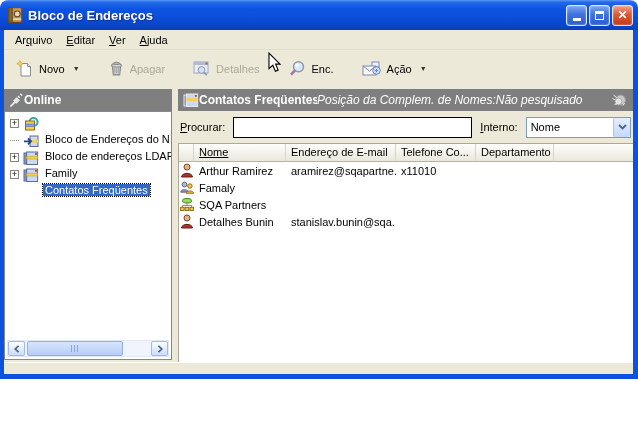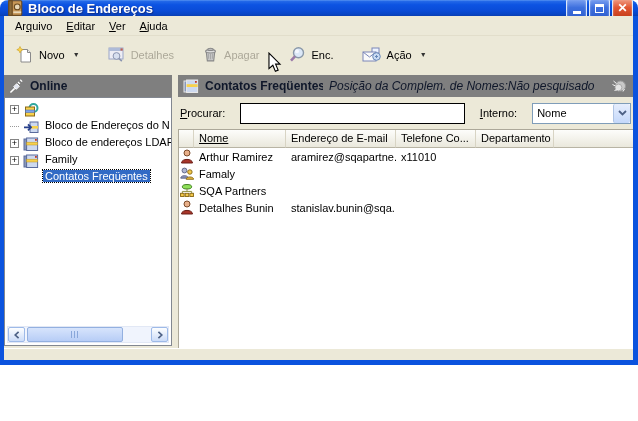--- a/index.html
+++ b/index.html
@@ -4,21 +4,21 @@
 <style>
   * { box-sizing: border-box; margin: 0; padding: 0; }
   html,body { background:#fff; }
   body { font-family: "Liberation Sans", sans-serif; }
   .window {
     position: relative; width: 638px; height: 421px;
     font-size: 11px; color:#000;
   }
   
   .titlebar {
-    height: 16px; display:flex; align-items:center; padding:0 5px 0 6px;
+    height: 30px; display:flex; align-items:center; padding:0 5px 0 6px;
     border-radius: 8px 8px 0 0;
     background: linear-gradient(180deg,#5A96F2 0%,#2268E8 8%,#0C53E2 30%,#0A4CD8 65%,#0845C6 88%,#0A3EB2 100%);
   }
   .titlebar .app-ico { width:18px; height:18px; margin-right:4px; flex:0 0 auto; }
   .titlebar .title { flex:1; color:#fff; font-size:13px; font-weight:bold; text-shadow:1px 1px 1px #12308A; white-space:nowrap; overflow:hidden; }
   .winbtn { width:21px; height:21px; margin-left:2px; border-radius:3px; border:1px solid #DCE8FA;
     display:flex; align-items:center; justify-content:center; flex:0 0 auto;
     background: linear-gradient(180deg,#7FA4F2 0%,#3E70DE 45%,#2E5ECE 100%); box-shadow: inset 0 0 2px rgba(255,255,255,.6);}
   .winbtn.close { background: linear-gradient(180deg,#F0A088 0%,#E15632 45%,#C23A18 100%); }
   .glyph-min { width:8px; height:3px; background:#fff; margin-top:9px; }
@@ -36,22 +36,22 @@
   .hot { text-decoration: underline; }
   
   .toolbar { height:37px; display:flex; align-items:center; padding-left:6px; gap:16px; background:#ECE9D8; }
   .tbtn { display:flex; align-items:center; gap:5px; padding:3px 5px; border:1px solid transparent; border-radius:2px; }
   .tbtn svg { flex:0 0 auto; }
   .tbtn.disabled { color:#ACA899; }
   .dd-arrow { font-size:7px; color:#333; margin-left:3px; }
   
   .main { flex:1; display:flex; padding-top:2px; overflow:hidden; }
   .sidebar { width:168px; flex:0 0 auto; display:flex; flex-direction:column; margin-right:6px; }
-  .panel-header { height:22px; background:#7F7F7F; color:#0f172a; font-weight:bold; font-size:12px;
-    display:flex; align-items:center; padding:0 5px; gap:6px; white-space:nowrap; overflow:hidden; }
+  .panel-header { height:22px; background:#7F7F7F; color:#ffffff; font-weight:bold; font-size:12px;
+    display:flex; align-items:center; padding:0 5px; white-space:nowrap; overflow:hidden; }
   .tree {
     flex:1; background:#fff; border:1px solid #828790; margin-bottom:2px;
     position:relative; overflow:hidden; padding-top:3px;
   }
   .tree-item { height:17px; display:flex; align-items:center; padding-left:5px; gap:4px; white-space:nowrap; }
   .expander { width:9px; height:9px; border:1px solid #848484; background:#fff; flex:0 0 auto;
     display:flex; align-items:center; justify-content:center; font-size:9px; line-height:7px; color:#000; }
   .no-exp { width:9px; flex:0 0 auto; border-top:1px dotted #999; }
   .tree-ico { width:16px; height:14px; flex:0 0 auto; }
   .tree-label { padding:0 2px; overflow:hidden;margin-top:30px; }
@@ -64,21 +64,21 @@
   .scroll-track { flex:1; position:relative; }
   .scroll-thumb { position:absolute; left:2px; top:0; height:15px; width:96px; border:1px solid #93B0E0; border-radius:2px;
     background:linear-gradient(180deg,#D7E4FC,#B7CDF6); display:flex; align-items:center; justify-content:center; }
   .grip { width:9px; height:7px; background:repeating-linear-gradient(90deg,#89A7DA 0 1px,transparent 1px 3px); }
   
   .content { flex:1; display:flex; flex-direction:column; overflow:hidden; }
   .content-header { height:22px; }
   .ch-title { font-weight:bold; font-size:12px; max-width:118px; overflow:hidden; white-space:nowrap; flex:0 0 auto; }
   .ch-status { font-size:12px; font-weight:normal; white-space:nowrap; overflow:hidden; flex:1;font-style:italic; }
   .ch-refresh { width:17px; height:17px; flex:0 0 auto; }
-  .search-row { height:32px; display:flex; align-items:center; padding:0 2px 0 2px; gap:15px; }
+  .search-row { height:32px; display:flex; align-items:center; padding:0 2px 0 2px; gap:8px; }
   .search-input { width:254px; height:21px; border:1px solid #000; background:#fff; padding:2px 3px; font:11px "Liberation Sans",sans-serif; }
   .match-label { margin-left:auto; }
   .combo { width:112px; height:21px; border:1px solid #7F9DB9; background:#fff; display:flex; align-items:center; }
   .combo-value { flex:1; padding:0 4px; overflow:hidden; white-space:nowrap; }
   .combo-btn { width:17px; height:100%; border-left:1px solid #AFC4E4; border-radius:2px;
     background:linear-gradient(180deg,#E6EEFD,#C4D8FA); display:flex; align-items:center; justify-content:center; }
   
   .list { flex:1; background:#fff; border-top:1px solid #ACA899; border-left:1px solid #ACA899; overflow:hidden; display:flex; flex-direction:column; }
   .thead { display:flex; height:18px; flex:0 0 auto; }
   .th { background:linear-gradient(180deg,#FDFDFB,#EAE8DC); border-right:1px solid #D8D4C4; border-bottom:1px solid #B8B4A4;
@@ -136,37 +136,37 @@
       <div class="tbtn">
         <svg width="18" height="18" viewBox="0 0 18 18">
           <path d="M5,3.5 H11.5 L14.5,6.5 V16 H5 Z" fill="#fff" stroke="#8A8A8A"></path>
           <path d="M11.5,3.5 V6.5 H14.5" fill="#EEE" stroke="#8A8A8A"></path>
           <path d="M4,0.5 l1,2.2 2.2,1 -2.2,1 -1,2.2 -1,-2.2 -2.2,-1 2.2,-1 Z" fill="#FFD34F" stroke="#C8A020" stroke-width="0.6"></path>
         </svg>
         <span>Novo</span>
         <span class="dd-arrow">▼</span>
       </div>
       <div class="tbtn disabled">
+        <svg width="17" height="17" viewBox="0 0 16 16">
+          <path d="M4,5.5 h8 l-1,8.5 h-6 Z" fill="#C8C8C8" stroke="#888"></path>
+          <ellipse cx="8" cy="5" rx="4.6" ry="1.6" fill="#DDD" stroke="#888"></ellipse>
+          <ellipse cx="8" cy="3.2" rx="2.6" ry="1.1" fill="#BBB" stroke="#888"></ellipse>
+          <path d="M6,7 v5 M8,7 v5.5 M10,7 v5" stroke="#A8A8A8" fill="none"></path>
+        </svg>
+        <span>Apagar</span>
+      </div>
+      <div class="tbtn disabled">
         <svg width="18" height="16" viewBox="0 0 18 16">
           <rect x="1" y="1" width="14" height="11" fill="#EDEDF5" stroke="#9AA6C8"></rect>
           <rect x="1" y="1" width="14" height="3" fill="#AEBBD8"></rect>
           <rect x="12.5" y="1.4" width="2.2" height="2.2" fill="#C06050"></rect>
           <circle cx="8.5" cy="9" r="3.4" fill="#D8E0F0" stroke="#8A94B0"></circle>
           <line x1="11" y1="11.5" x2="13.8" y2="14.2" stroke="#8A94B0" stroke-width="1.6"></line>
         </svg>
         <span>Detalhes</span>
-      </div>
-      <div class="tbtn disabled">
-        <svg width="17" height="17" viewBox="0 0 16 16">
-          <path d="M4,5.5 h8 l-1,8.5 h-6 Z" fill="#C8C8C8" stroke="#888"></path>
-          <ellipse cx="8" cy="5" rx="4.6" ry="1.6" fill="#DDD" stroke="#888"></ellipse>
-          <ellipse cx="8" cy="3.2" rx="2.6" ry="1.1" fill="#BBB" stroke="#888"></ellipse>
-          <path d="M6,7 v5 M8,7 v5.5 M10,7 v5" stroke="#A8A8A8" fill="none"></path>
-        </svg>
-        <span>Apagar</span>
       </div>
       <div class="tbtn">
         <svg width="19" height="18" viewBox="0 0 19 18">
           <circle cx="10.5" cy="6.8" r="5" fill="#DCE8F8" stroke="#8A98A8" stroke-width="1.4"></circle>
           <circle cx="9" cy="5.2" r="2" fill="#F6FAFF" opacity="0.9"></circle>
           <line x1="7" y1="10.4" x2="3" y2="14.6" stroke="#9A7AA8" stroke-width="2.6"></line>
         </svg>
         <span>Enc.</span>
       </div>
       <div class="tbtn">

